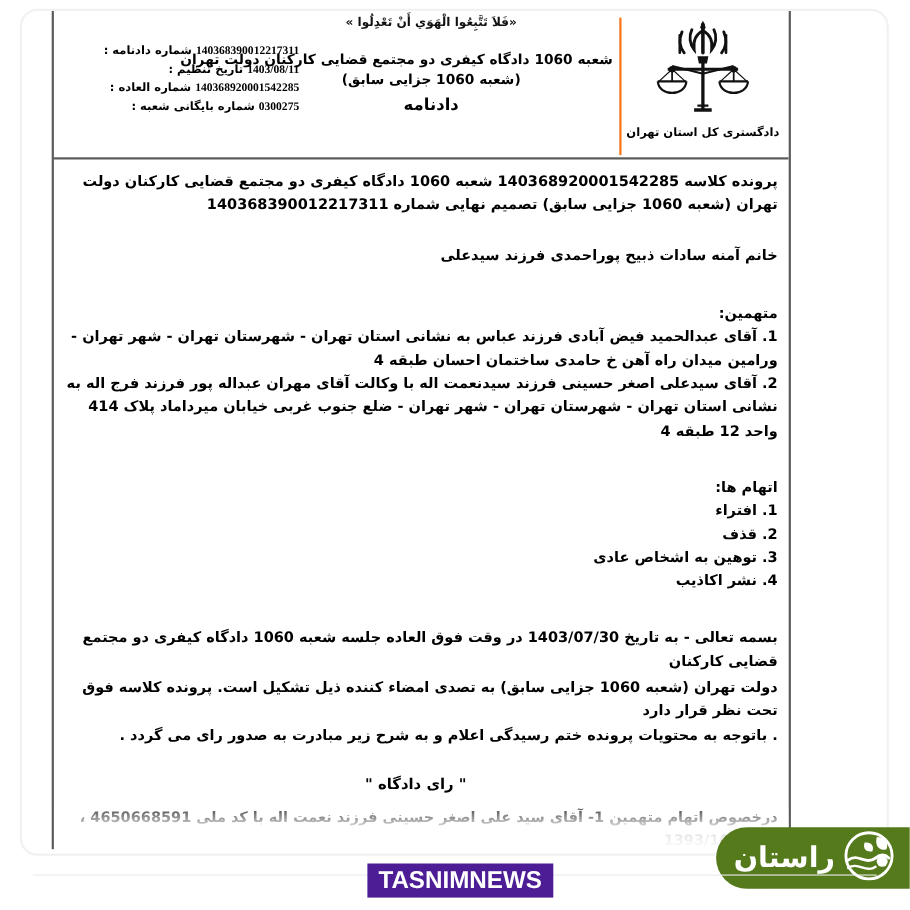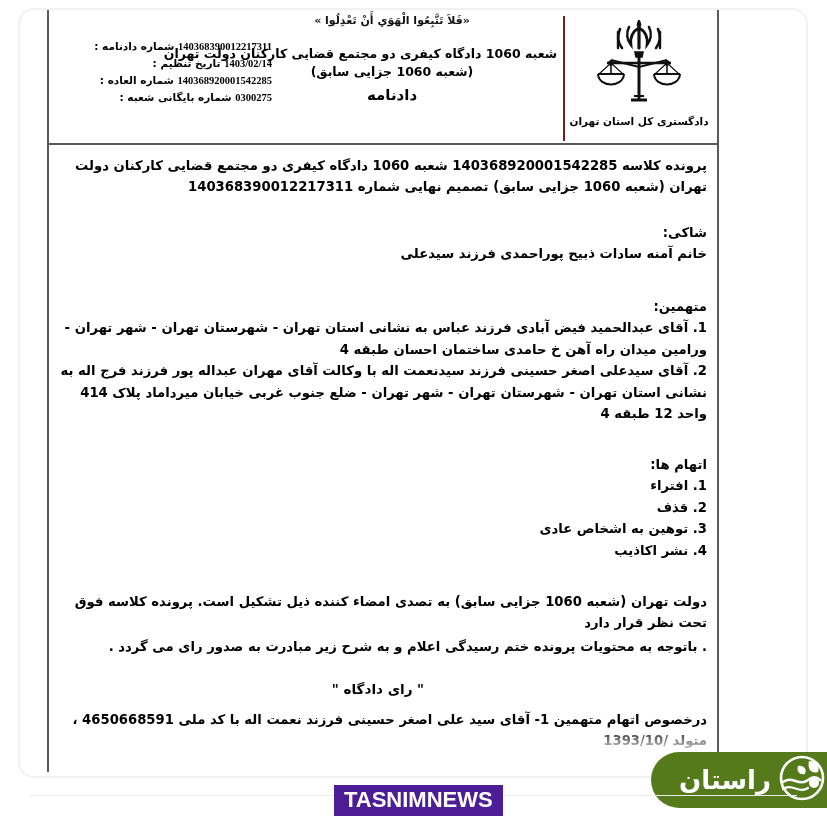--- a/index.html
+++ b/index.html
@@ -59,21 +59,21 @@
     box-sizing: border-box;
   }
 
   
   .emblem-col {
     position: absolute;
     right: 4px;
     top: 6px;
     width: 150px;
     text-align: center;
-    border-left: 2px solid #7f1d1d;
+    border-left: 2px solid #f97316;
     height: 125px;
     box-sizing: border-box;
   }
   .emblem-svg { display: block; margin: 2px auto 0; }
   .emblem-caption {
     font-size: 10.5px;
     font-weight: bold;
     margin-top: 1px;
     letter-spacing: -0.2px;
     white-space: nowrap;
@@ -178,21 +178,21 @@
     left: 651px;
     top: 752px;
     width: 176px;
     height: 56px;
     background: #557a1c;
     border-radius: 28px 0 0 28px;
     display: flex;
     align-items: center;
     justify-content: flex-start;
     gap: 8px;
-    padding-right: 2px;
+    padding-right: 14px;
     box-sizing: border-box;
     direction: rtl;
   }
   .wm-text {
     color: #ffffff;
     font-size: 26px;
     font-weight: bold;
     letter-spacing: 1px;
     line-height: 1;
   }
@@ -280,59 +280,59 @@
         <div class="court-line2">(شعبه 1060 جزایی سابق)</div>
         <div class="dadnameh">دادنامه</div>
       </div>
 
       <div class="meta-col">
         <div class="meta-row">
           <span class="num">140368390012217311</span>
           <span>شماره دادنامه :</span>
         </div>
         <div class="meta-row">
-          <span class="num">1403/02/14</span>
+          <span class="num">1403/08/11</span>
           <span>تاریخ تنظیم :</span>
         </div>
         <div class="meta-row">
           <span class="num">140368920001542285</span>
           <span>شماره العاده :</span>
         </div>
         <div class="meta-row">
           <span class="num">0300275</span>
           <span>شماره بایگانی شعبه :</span>
         </div>
       </div>
     </div>
 
     <div class="doc-body">
 
       <p class="para">پرونده کلاسه 140368920001542285 شعبه 1060 دادگاه کیفری دو مجتمع قضایی کارکنان دولت تهران (شعبه 1060 جزایی سابق) تصمیم نهایی شماره 140368390012217311</p>
 
       <div class="spacer-md"></div>
 
-      <p class="section-label">شاکی:</p>
       <p class="para">خانم آمنه سادات ذبیح پوراحمدی فرزند سیدعلی</p>
 
       <div class="spacer-lg"></div>
 
       <p class="section-label">متهمین:</p>
       <p class="list-item">1. آقای عبدالحمید فیض آبادی فرزند عباس به نشانی استان تهران - شهرستان تهران - شهر تهران - ورامین میدان راه آهن خ حامدی ساختمان احسان طبقه 4</p>
       <p class="list-item">2. آقای سیدعلی اصغر حسینی فرزند سیدنعمت اله با وکالت آقای مهران عبداله پور فرزند فرج اله به نشانی استان تهران - شهرستان تهران - شهر تهران - ضلع جنوب غربی خیابان میرداماد پلاک 414 واحد 12 طبقه 4</p>
 
       <div class="spacer-lg"></div>
 
       <p class="section-label">اتهام ها:</p>
       <p class="list-item">1. افتراء</p>
       <p class="list-item">2. قذف</p>
       <p class="list-item">3. توهین به اشخاص عادی</p>
       <p class="list-item">4. نشر اکاذیب</p>
 
       <div class="spacer-lg"></div>
 
+      <p class="para">بسمه تعالی - به تاریخ 1403/07/30 در وقت فوق العاده جلسه شعبه 1060 دادگاه کیفری دو مجتمع قضایی کارکنان</p>
       <p class="para">دولت تهران (شعبه 1060 جزایی سابق) به تصدی امضاء کننده ذیل تشکیل است. پرونده کلاسه فوق تحت نظر قرار دارد</p>
       <p class="para">. باتوجه به محتویات پرونده ختم رسیدگی اعلام و به شرح زیر مبادرت به صدور رای می گردد .</p>
 
       <div class="spacer-md"></div>
 
       <p class="center-head">" رای دادگاه "</p>
 
       <div class="spacer-sm"></div>
 
       <p class="para">درخصوص اتهام متهمین  1- آقای سید علی اصغر حسینی فرزند نعمت اله با کد ملی 4650668591 ، متولد /1393/10</p>

